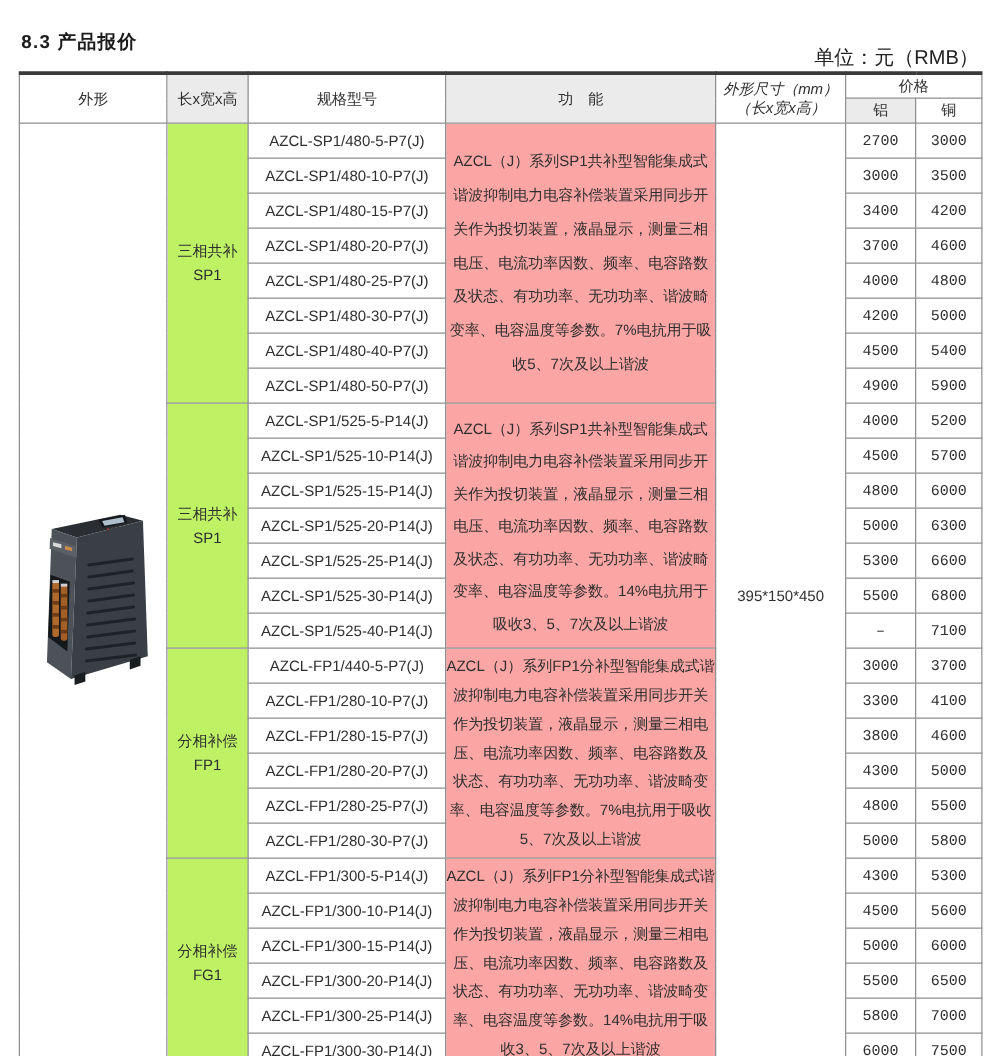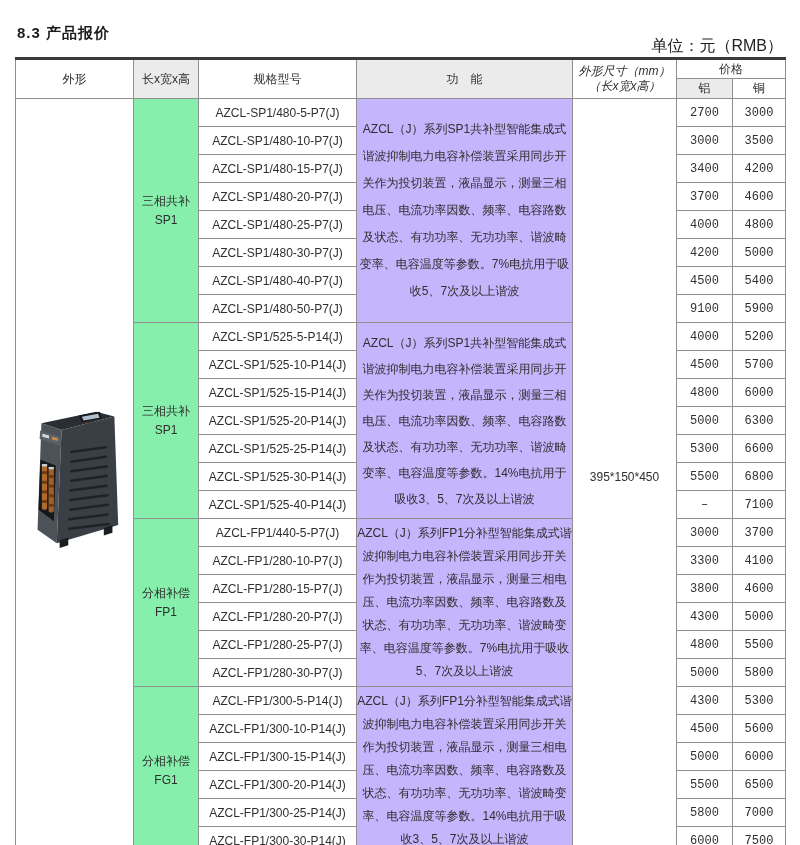--- a/index.html
+++ b/index.html
@@ -25,23 +25,23 @@
     border:1px solid #8f8f8f;padding:0;font-weight:normal;
     text-align:center;vertical-align:middle;font-size:12px;color:#2f2f2f;
     overflow:hidden;
   }
   thead tr{height:20px;}
   thead th{font-size:12.5px;background:#fff;}
   .gray{background:#ebebeb;}
   .dim-head{font-size:11.5px;line-height:15px;font-style:italic;}
   tbody td{height:27px;background:#fff;}
   td.model-cell{font-size:11.5px;letter-spacing:0;}
-  td.comp-cell{background:#86efac;font-size:12px;line-height:19px;}
+  td.comp-cell{background:#bef264;font-size:12px;line-height:19px;}
   td.func-cell{
-    background:#c4b5fd;text-align:left;font-size:12px;
+    background:#fca5a5;text-align:left;font-size:12px;
     padding:3px 7px 3px 9px;
   }
   td.func-cell.s0{line-height:27px;}
   td.func-cell.s1{line-height:26px;}
   td.func-cell.s2{line-height:23px;}
   td.func-cell.s3{line-height:23px;}
   td.dim-cell{font-size:12px;}
   td.shape-cell{background:#fff;}
   td.price-cell{font-size:12px;font-family:Liberation Mono, monospace;}
   .device-wrap{display:flex;justify-content:center;align-items:center;}
@@ -167,21 +167,21 @@
         <td class="price-cell">4200</td>
         <td class="price-cell">5000</td>
       </tr>
       <tr>
         <td class="model-cell">AZCL-SP1/480-40-P7(J)</td>
         <td class="price-cell">4500</td>
         <td class="price-cell">5400</td>
       </tr>
       <tr>
         <td class="model-cell">AZCL-SP1/480-50-P7(J)</td>
-        <td class="price-cell">9100</td>
+        <td class="price-cell">4900</td>
         <td class="price-cell">5900</td>
       </tr>
       <tr>
         <td rowspan="7" class="comp-cell">
           <span style="display: block;">三相共补</span>
           <span style="display: block;">SP1</span>
         </td>
         <td class="model-cell">AZCL-SP1/525-5-P14(J)</td>
         <td rowspan="7" class="func-cell s1">AZCL（J）系列SP1共补型智能集成式谐波抑制电力电容补偿装置采用同步开关作为投切装置，液晶显示，测量三相电压、电流功率因数、频率、电容路数及状态、有功功率、无功功率、谐波畸变率、电容温度等参数。14%电抗用于吸收3、5、7次及以上谐波</td>
         <td class="price-cell">4000</td>

